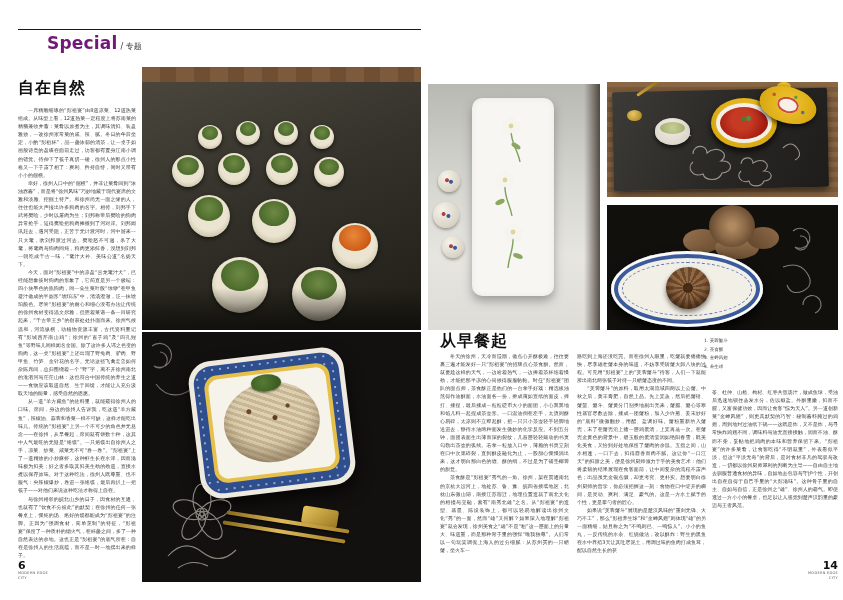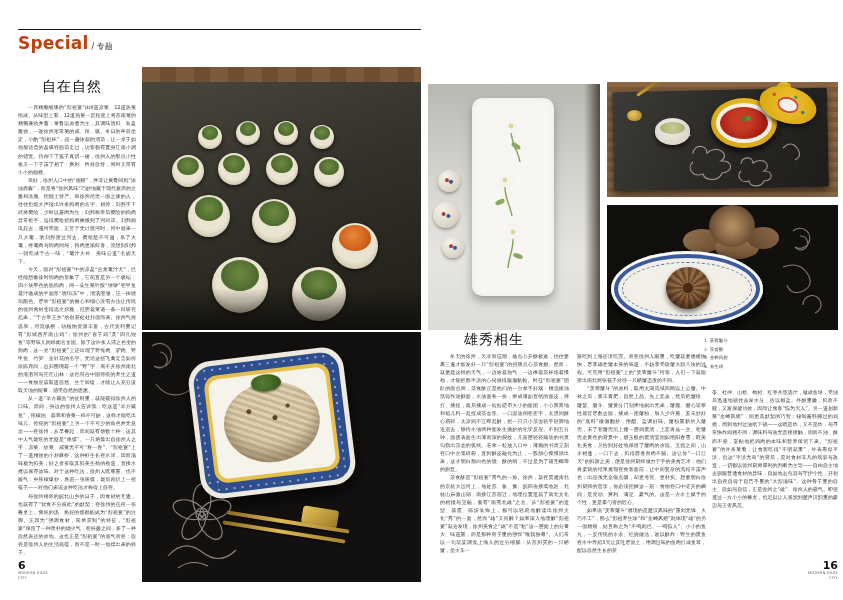--- a/index.html
+++ b/index.html
@@ -5,24 +5,24 @@
   * { margin:0; padding:0; box-sizing:border-box; }
   html,body { width:843px; height:600px; }
   body {
     position:relative; overflow:hidden; background:#ffffff;
     font-family:"DejaVu Sans","Liberation Sans",sans-serif; color:#222;
   }
   .abs { position:absolute; }
   
   .hrule { left:18px; top:29px; width:403px; height:1px; background:#1a1a1a; }
   .header { left:18px; top:33px; }
-  .h-title { font-size:17px; font-weight:bold; color:#c2410c; letter-spacing:.2px; }
+  .h-title { font-size:17px; font-weight:bold; color:#701a75; letter-spacing:.2px;margin-left:29px; }
   .h-sub   { font-size:8px; color:#333; margin-left:3px; }
   
-  .article-heading { font-size:14px; font-weight:normal; color:#111; margin-bottom:7px; letter-spacing:1px;margin-left:24px; }
+  .article-heading { font-size:16px; font-weight:bold; color:#111; margin-bottom:7px; letter-spacing:1px; }
   p.body { font-size:5px; line-height:1.62; color:#3c3c3c; text-align:justify; text-indent:2em; word-break:break-all; }
   p.body.noind { text-indent:0; }
   .left-col  { left:18px;  top:78px;  width:118px; height:480px; overflow:hidden; }
   .r-heading { left:440px; top:331px; }
   .rcol { top:352px; height:230px; width:129px; overflow:hidden; }
   .rcol1 { left:440px; } .rcol2 { left:577px; }
   .rcol3 { left:712px; top:388px; height:170px; width:126px; overflow:hidden; }
   .captions { left:704px; top:337px; width:90px; }
   .cap { font-size:4.5px; color:#444; line-height:1.9; }
   
@@ -294,36 +294,36 @@
   </div>
 </div>
 
 <div class="abs captions">
   <div class="cap">1. 芙蓉蟹斗</div>
   <div class="cap">2. 茶食酥</div>
   <div class="cap">3. 金蝉风翅</div>
   <div class="cap">4. 养生球</div>
 </div>
 
-<div class="abs r-heading article-heading">雄秀相生</div>
+<div class="abs r-heading article-heading">从早餐起</div>
 <div class="abs rcol rcol1">
   <p class="body">冬天的徐州，天冷而湿潮，做点心开酥极难，往往要裹三遍才能发好一只“彭祖宴”的招牌点心茶食酥。然而，就要趁这样的天气，一边哈着热气，一边捧着茶杯焐着慢劲，才能把那半凉的心伺候得服服帖帖。时任“彭祖宴”团队的面点师，茶食酥正是他们的一台拿手好戏：精选板油熬得作油酥面，水油面各一份，擀成薄如宣纸的面皮，摔打、揉捏，最后揉成一粒粒硬币大小的面团，小心翼翼地和馅儿料一起捏成茶壶形。一口温油倒在左手，太烫则酥心易碎，太凉则不立即起酥，把一只只小茶壶轻手轻脚地送进去，静待水油两种面发生微妙的化学反应。不到五分钟，面团表面生出薄而深的裂纹，几百层轻轻颤动的书页勾勒出茶壶的弧线。若拿一粒放入口中，薄脆的书页立刻在口中次第碎裂，直到酥皮融化为止，一股甜心慢慢淌出来，这才明白那白色的缠、酥的绢，不过是为了铺垫椰蓉的甜意。</p>
   <p class="body">茶食酥是“彭祖宴”秀气的一角。徐州，架在贯通南北的京杭大运河上，地处苏、鲁、豫、皖四省接壤地区，北枕山东微山湖，南接江苏宿迁，地理位置造就了南北文化的相撞与交融，素有“南秀北雄”之名。从“彭祖宴”的造型、器皿、陈设装饰上，都可以轻易地解读出徐州文化“秀”的一面，然而“雄”又何解？如果深入地理解“彭祖宴”就会发现，徐州美食之“雄”不是“粗”这一层面上的分量大、味道重，而是那种骨子里的强悍“唯我独尊”。人们常以一句玩笑调侃上海人的过分细腻：从苏州买的一只螃蟹，坐火车一</p>
 </div>
 <div class="abs rcol rcol2">
   <p class="body noind">路吃到上海还没吃完。而在徐州人眼里，吃蟹就要痛痛快快，尽享雄壮蟹本身的味道，不妨享受斩蟹大卸八块的过程。可见用“彭祖宴”上的“芙蓉蟹斗”待客，人们一下就能辨出南北两张筷子对待一只螃蟹态度的不同。</p>
   <p class="body">“芙蓉蟹斗”的原料，取用太湖流域四两以上公蟹。中秋之后，黄丰膏肥，自然上品。先上笼蒸，然后把蟹钳、蟹螯、蟹斗、蟹黄分门别类地剔出壳来，蟹腮、蟹心等寒性器官尽数去除，揉成一团蟹粉，加入少许葱、姜末炒好的“底料”微微翻炒，用醋、盐调好味。蟹粉重新填入蟹壳，末了在蟹壳沿上搪一层鸡蛋清，上笼再蒸一次。在蟹壳金黄色的背景中，碧玉般的蛋清莹润如艳阳春雪，既美化美食，又恰到好处地保留了蟹肉的余温。五指之间，山水相逢，一口下去，鲜得唇香而肉不腻。这让你“一口江天”的鲜甜之美，便是徐州厨师倾力于手的美食艺术：他们将柔韧的结果展现在食客面前，让中间复杂的流程不露声色；出品虽无金银点缀，却更考究、更朴实。想要明白徐州厨师的哲学，你必须把握这一刻：食物在口中绽开的瞬间，是灵动、爽利、满足、豪气的。这是一方水土赋予的个性，更是掌勺者的匠心。</p>
   <p class="body">如果说“芙蓉蟹斗”展现的是楚汉风味的“重剑无锋、大巧不工”，那么“彭祖养生球”和“金蝉风翅”则体现“雄”的另一面精细，姑且称之为“不鸣则已、一鸣惊人”。小小的鱼丸，一反传统的水汆、红烧做法，改以酥炸：野生的黑鱼在水中养殖3天让其吐尽泥土，用调过味的鱼肉打成鱼茸，配以自然生长的茯</p>
 </div>
 <div class="abs rcol3">
   <p class="body noind">苓、杜仲、山楂、枸杞、红枣共熬汤汁，做成鱼球，受油后迅速地锁住蒸发水分，佐以椒盐。外酥里嫩，鲜而不腥，又富保健功效，因而让食客“惊为天人”。另一道创新菜“金蝉风翅”，则更具默契的巧智：秘制酱料腌过的鸡翅，周到地封过油纸下锅——这既是炸，又不是炸，与寻常快炸鸡翅不同，调味料与油无直接接触，润而不油、酥而不柴，妥帖地把鸡肉的本味和营养保留下来。“彭祖宴”的许多菜肴，让食客吃得“不明就里”，外表看似平淡，但这“平淡无奇”的背后，是对食材非凡的驾驭与改造，一切都以徐州厨师犀利的判断为主导——自由自主地去驯服普通食材的异味，自如地去包容与守护个性，开创出自在自得于自己手里的“大彭滋味”。这种骨子里的自主、自如与自信，正是徐州之“雄”、徐州人的霸气。即使透过一方小小的餐桌，也足以让人感觉到楚声汉韵里的豪迈与王者风范。</p>
 </div>
 
 <div class="abs footer footer-left">
   <div class="page-num">6</div>
   <div class="fsmall">MODERN EDGE</div>
   <div class="fsmall">CITY</div>
 </div>
 <div class="abs footer footer-right">
-  <div class="page-num">16</div>
+  <div class="page-num">14</div>
   <div class="fsmall">MODERN EDGE</div>
   <div class="fsmall">CITY</div>
 </div>
 
 </body></html>

